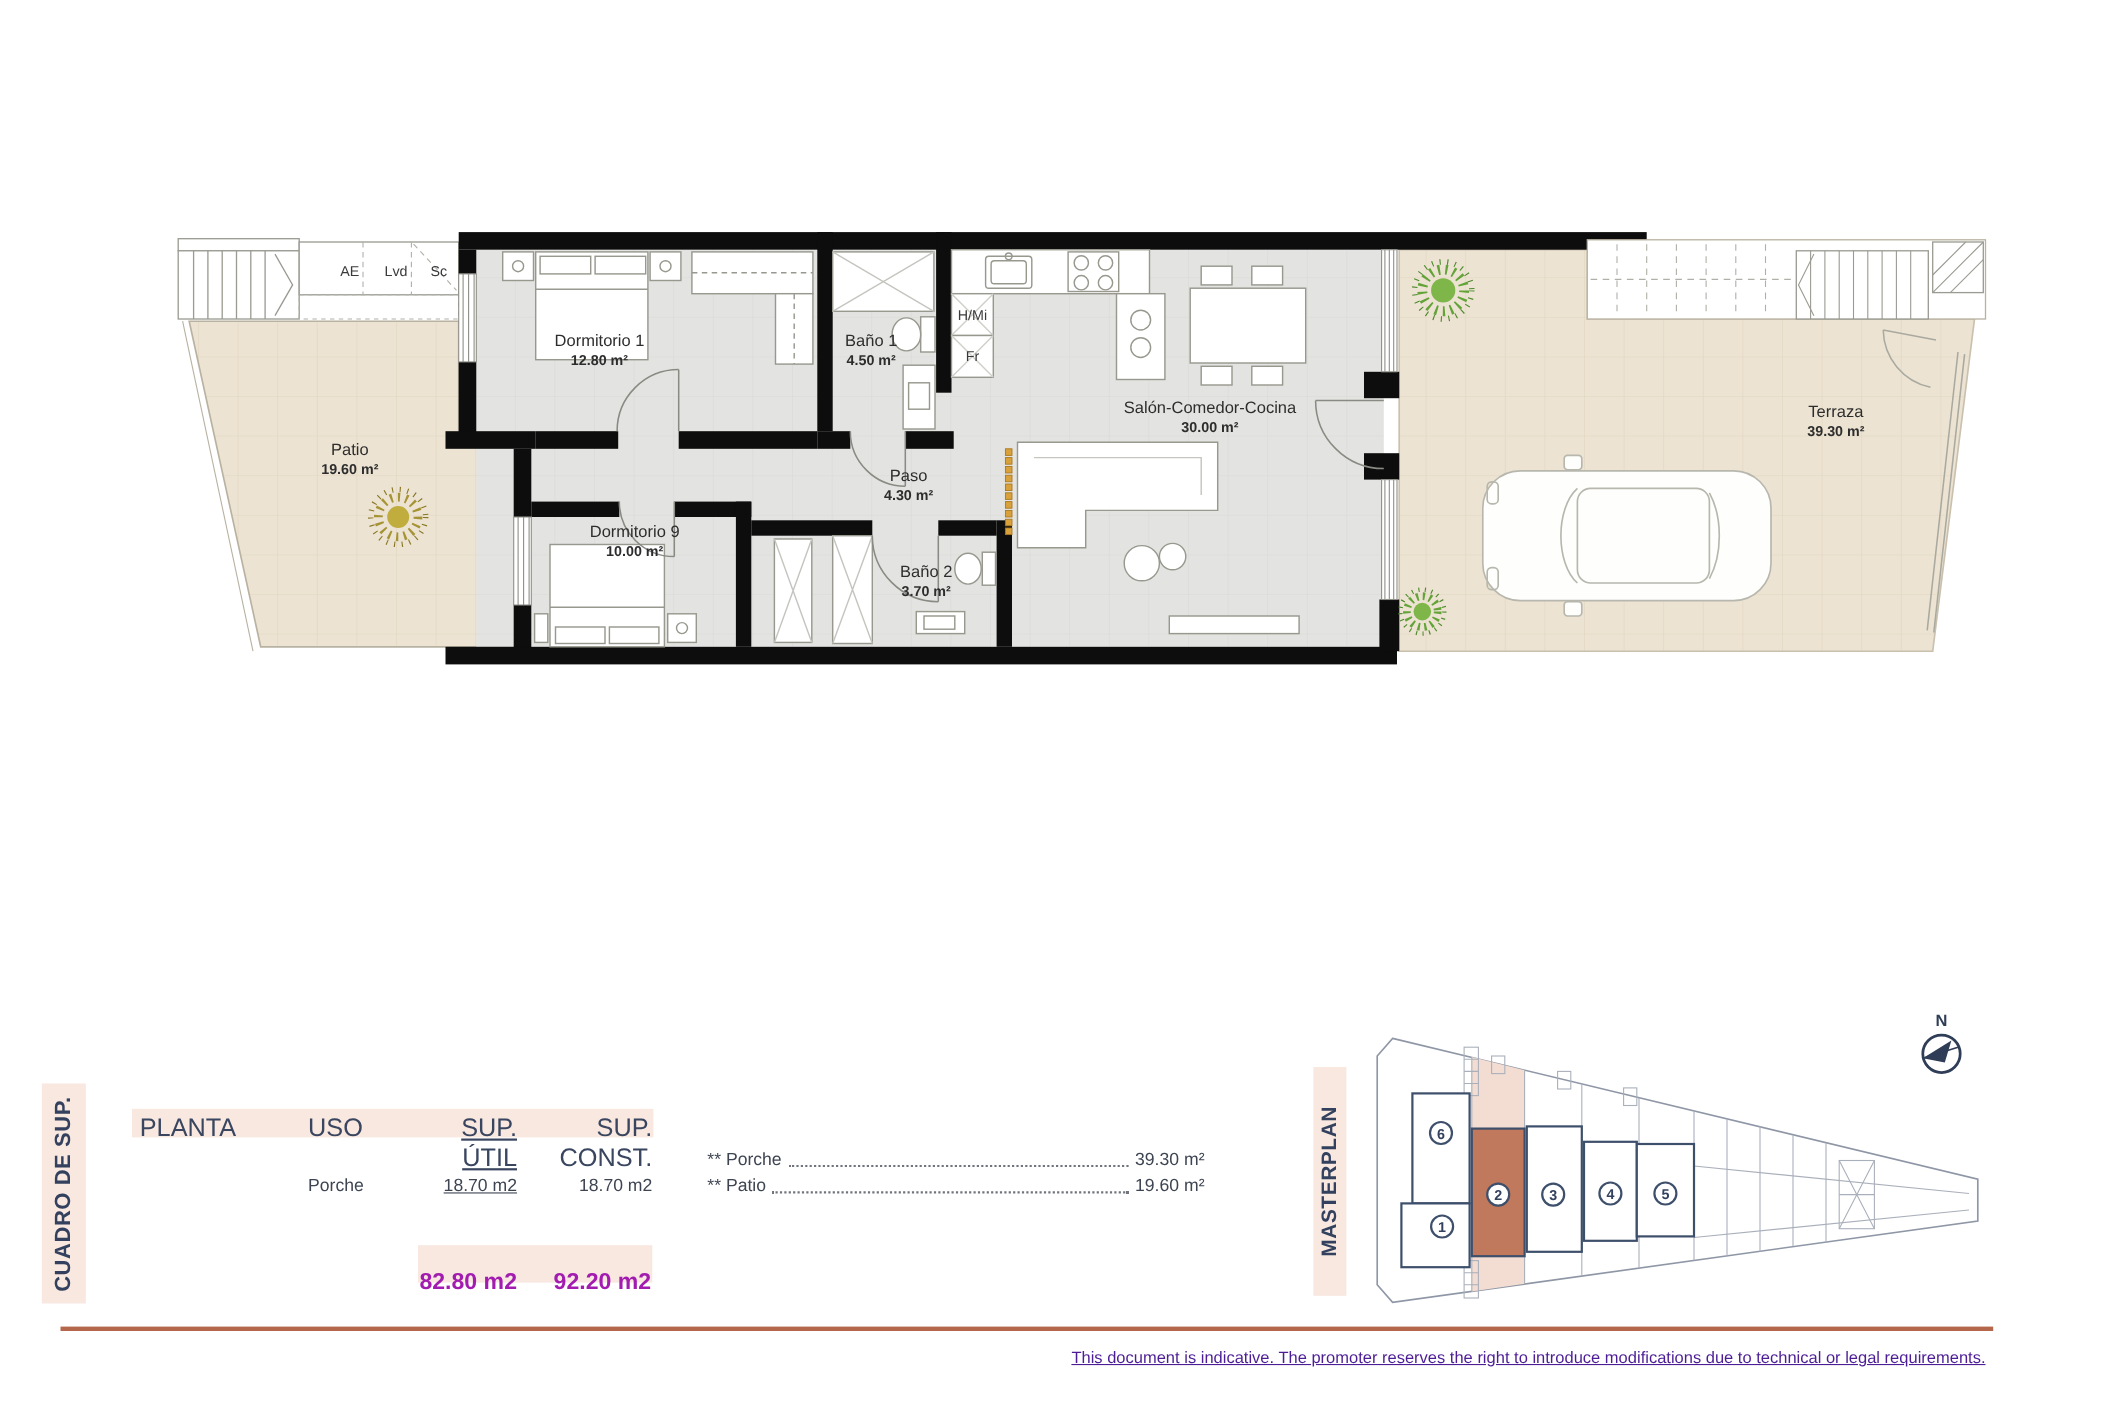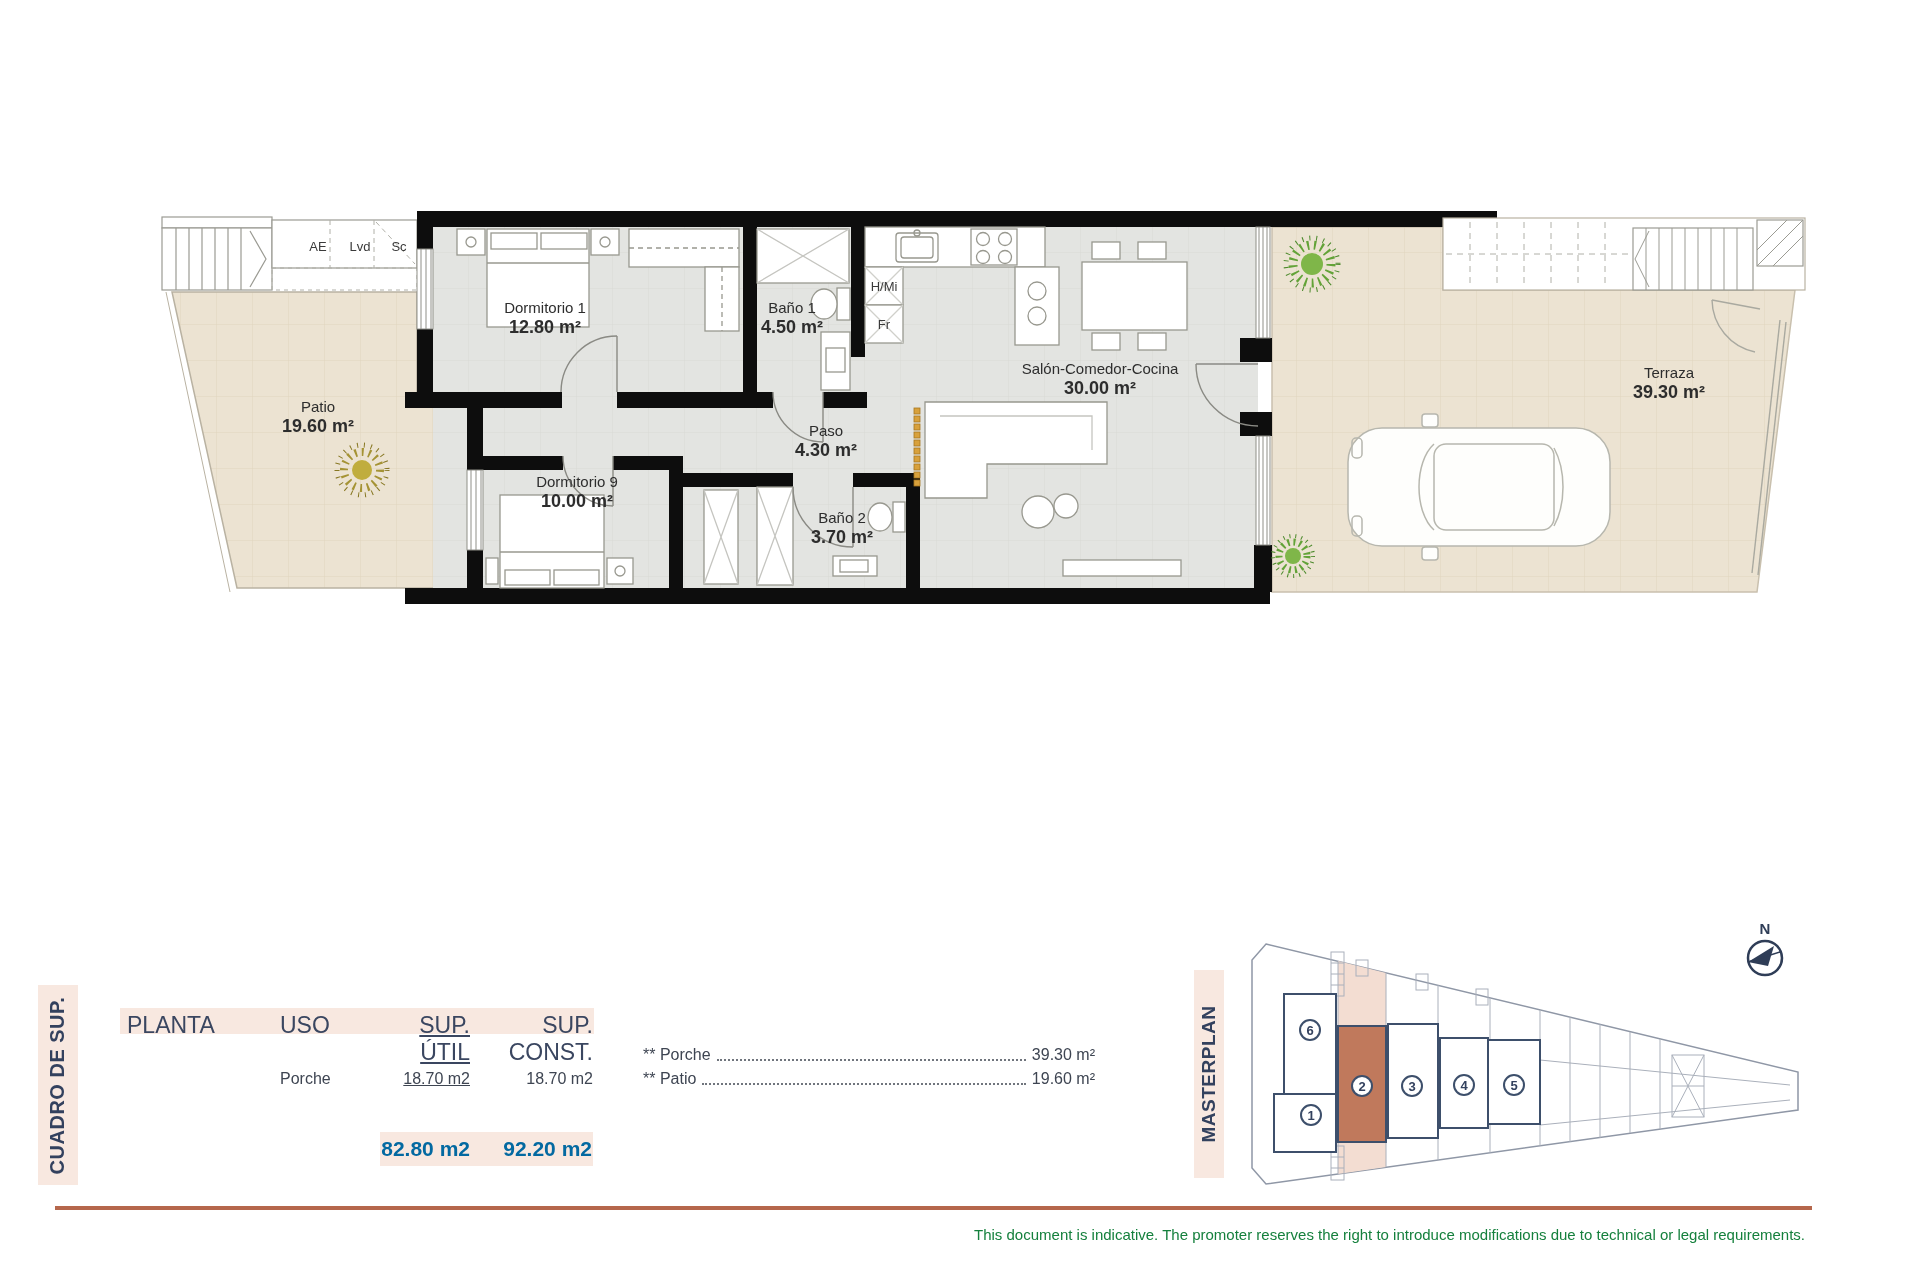--- a/index.html
+++ b/index.html
@@ -1,46 +1,46 @@
 <!DOCTYPE html>
 <html><head>
 <meta charset="utf-8">
 <style>
   html,body{margin:0;padding:0;background:#fff;}
   #stage{position:relative;width:1920px;height:1280px;background:#fff;overflow:hidden;
          font-family:"Liberation Sans","DejaVu Sans",sans-serif;color:#2f2f2f;}
   #plansvg{position:absolute;left:0;top:0;}
   .lbl{position:absolute;transform:translate(-50%,-50%);text-align:center;line-height:1.18;z-index:5;white-space:nowrap;}
   .rname{display:block;font-size:15px;color:#2d2d2d;}
-  .rarea{display:block;font-size:18px;font-weight:bold;color:#2d2d2d;}
+  .rarea{display:block;font-size:13px;font-weight:bold;color:#2d2d2d;}
   .minilbl{position:absolute;transform:translate(-50%,-50%);font-size:13px;color:#3a3a3a;z-index:5;white-space:nowrap;}
   .sidebar{position:absolute;background:#f8e8e0;display:flex;align-items:center;justify-content:center;z-index:4;}
   .sidebar span{transform:rotate(-90deg);white-space:nowrap;font-weight:bold;color:#33415e;letter-spacing:.5px;}
   #cuadro-label span{font-size:20px;}
   #masterplan-label span{font-size:19px;}
   .band{position:absolute;background:#f8e8e0;z-index:3;}
   .thead span{position:absolute;top:4px;font-size:23px;color:#3a4660;}
   .trow{position:absolute;height:22px;z-index:4;}
   .trow span{position:absolute;font-size:16px;color:#3e4552;}
   .c-planta{left:7px;}
   .c-uso{left:160px;}
   .c-util{left:250px;width:100px;text-align:right;text-decoration:underline;}
   .c-const{left:363px;width:110px;text-align:right;}
   .totals{position:absolute;left:380px;top:1132px;width:213px;height:34px;background:#f8e8e0;z-index:3;}
-  .totals span{position:absolute;top:5px;font-size:21px;font-weight:bold;color:#0369a1;text-align:right;}
+  .totals span{position:absolute;top:22px;font-size:21px;font-weight:bold;color:#a21caf;text-align:right;}
   .extra{position:absolute;width:452px;height:20px;display:flex;align-items:flex-end;z-index:4;font-size:16px;color:#3e4552;}
   .extra .dots{flex:1;border-bottom:2px dotted #70757d;margin:0 6px 3px 6px;height:1px;}
   .unit-circle{position:absolute;width:22px;height:22px;border:2px solid #3d4f6b;border-radius:50%;
                background:#fff;z-index:6;display:flex;align-items:center;justify-content:center;
                font-size:13px;font-weight:bold;color:#33415e;box-sizing:border-box;}
   #north-n{position:absolute;transform:translate(-50%,-50%);font-size:15px;font-weight:bold;color:#2f3d57;z-index:6;}
   #separator{position:absolute;left:55px;top:1206px;width:1757px;height:4px;background:#b5674c;z-index:3;}
   #disclaimer{position:absolute;right:115px;top:1224px;text-align:right;z-index:4;}
   #disclaimer .es{font-size:15px;font-weight:bold;color:#3e4e66;line-height:1.45;}
-  #disclaimer .en{font-size:15px;color:#15803d;line-height:1.45;}
+  #disclaimer .en{font-size:15px;color:#4c1d95;line-height:1.45;text-decoration:underline;}
 </style>
 </head>
 <body>
 
 <div id="stage">
 
 <svg id="plansvg" width="1920" height="1280" viewBox="0 0 1920 1280">
   <defs>
     <pattern id="pgray" width="36" height="36" patternUnits="userSpaceOnUse">
       <rect width="36" height="36" fill="#e3e4e1"></rect>

